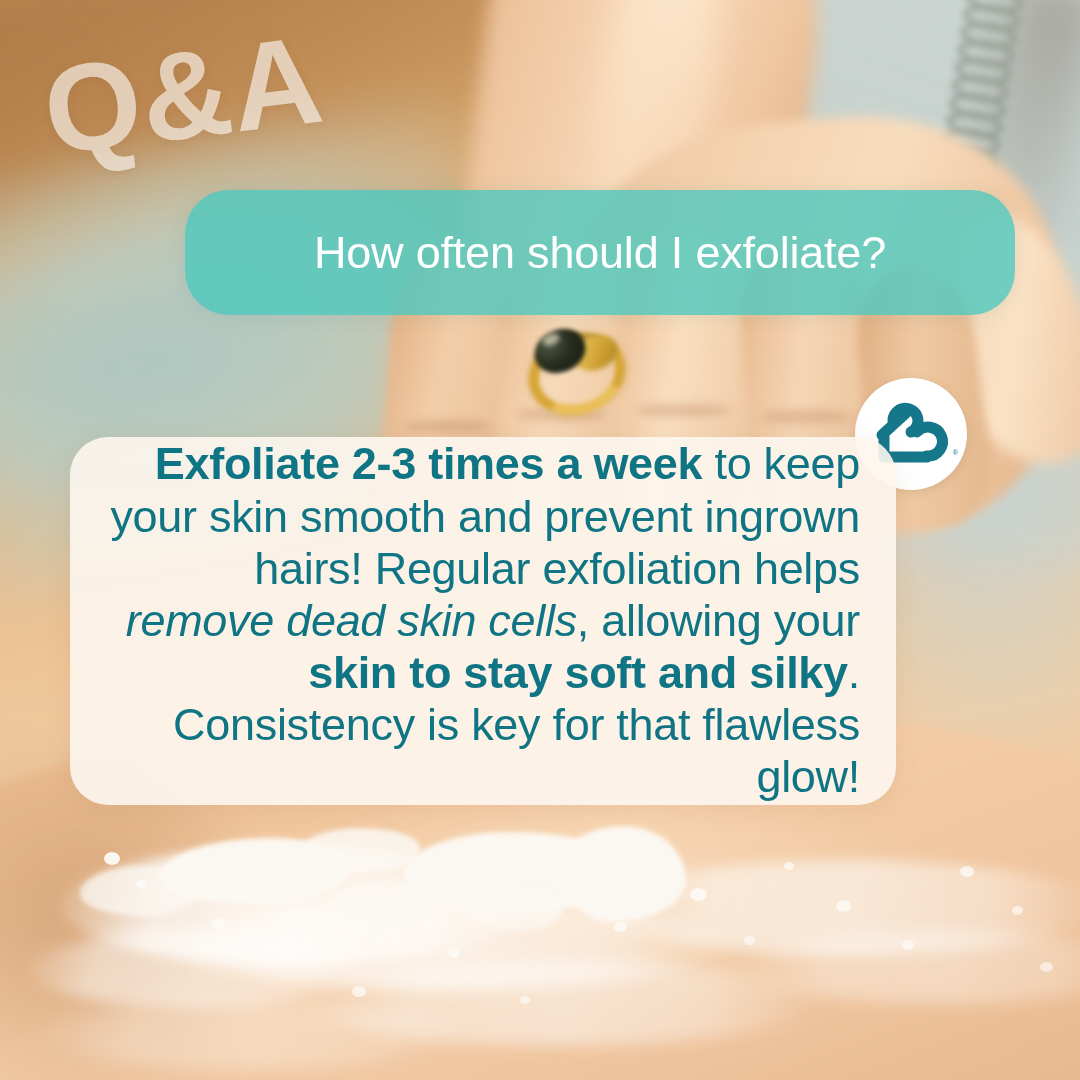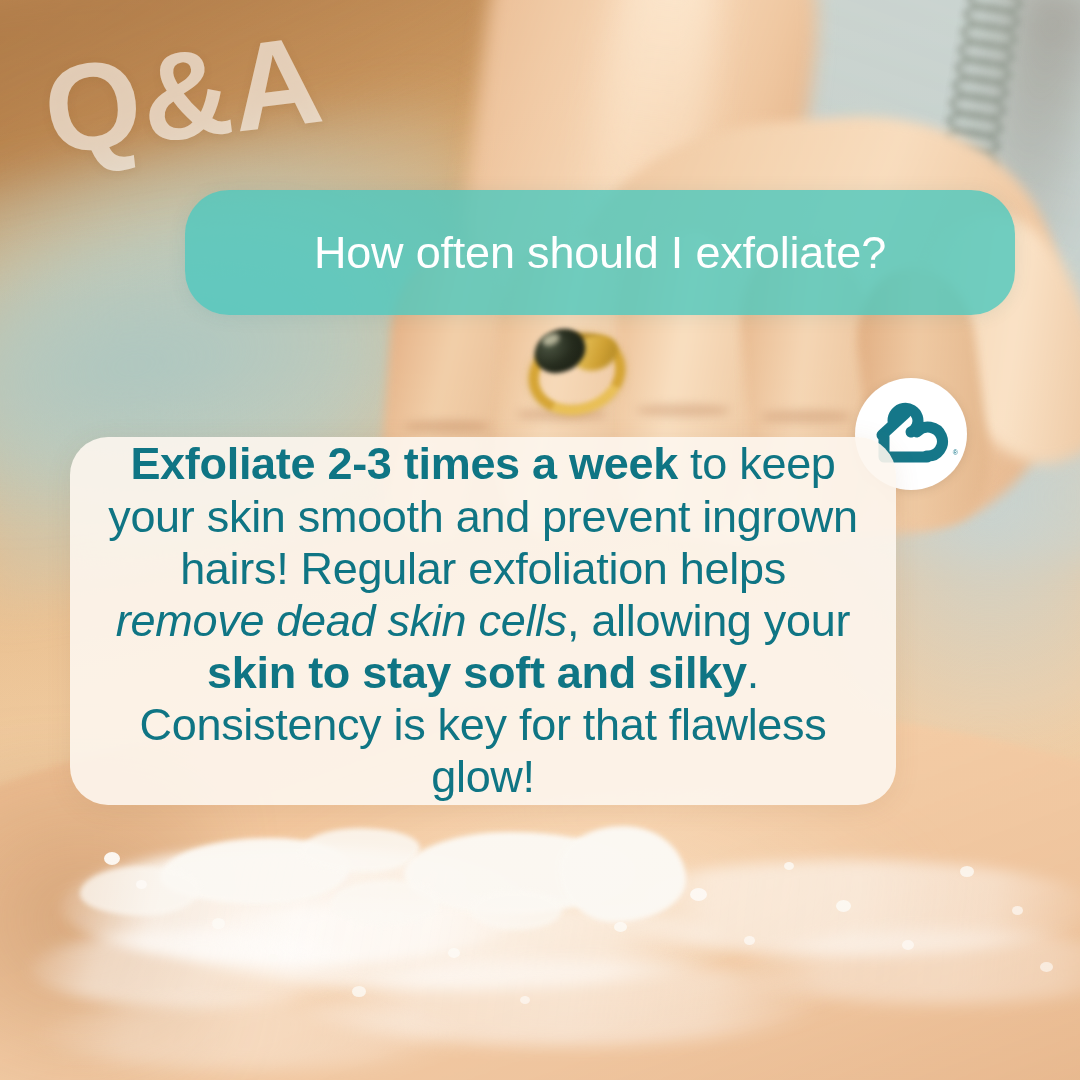--- a/index.html
+++ b/index.html
@@ -324,21 +324,21 @@
     width:826px; height:368px;
     background:rgba(253,246,238,0.90);
     border-radius:38px;
     display:flex; align-items:center; justify-content:center;
     box-shadow:0 4px 26px rgba(150,100,60,0.10);
   }
   .answer-text {
     color:#0f7584;
     font-size:45px;
     line-height:1.16;
-    text-align:center;
+    text-align:right;
     font-weight:400;
     padding:0 36px;
     letter-spacing:-0.3px;
   }
   .answer-text b { font-weight:700; }
   .answer-text i { font-style:italic; }
 
   .logo-badge {
     position:absolute;
     left:855px; top:378px;

